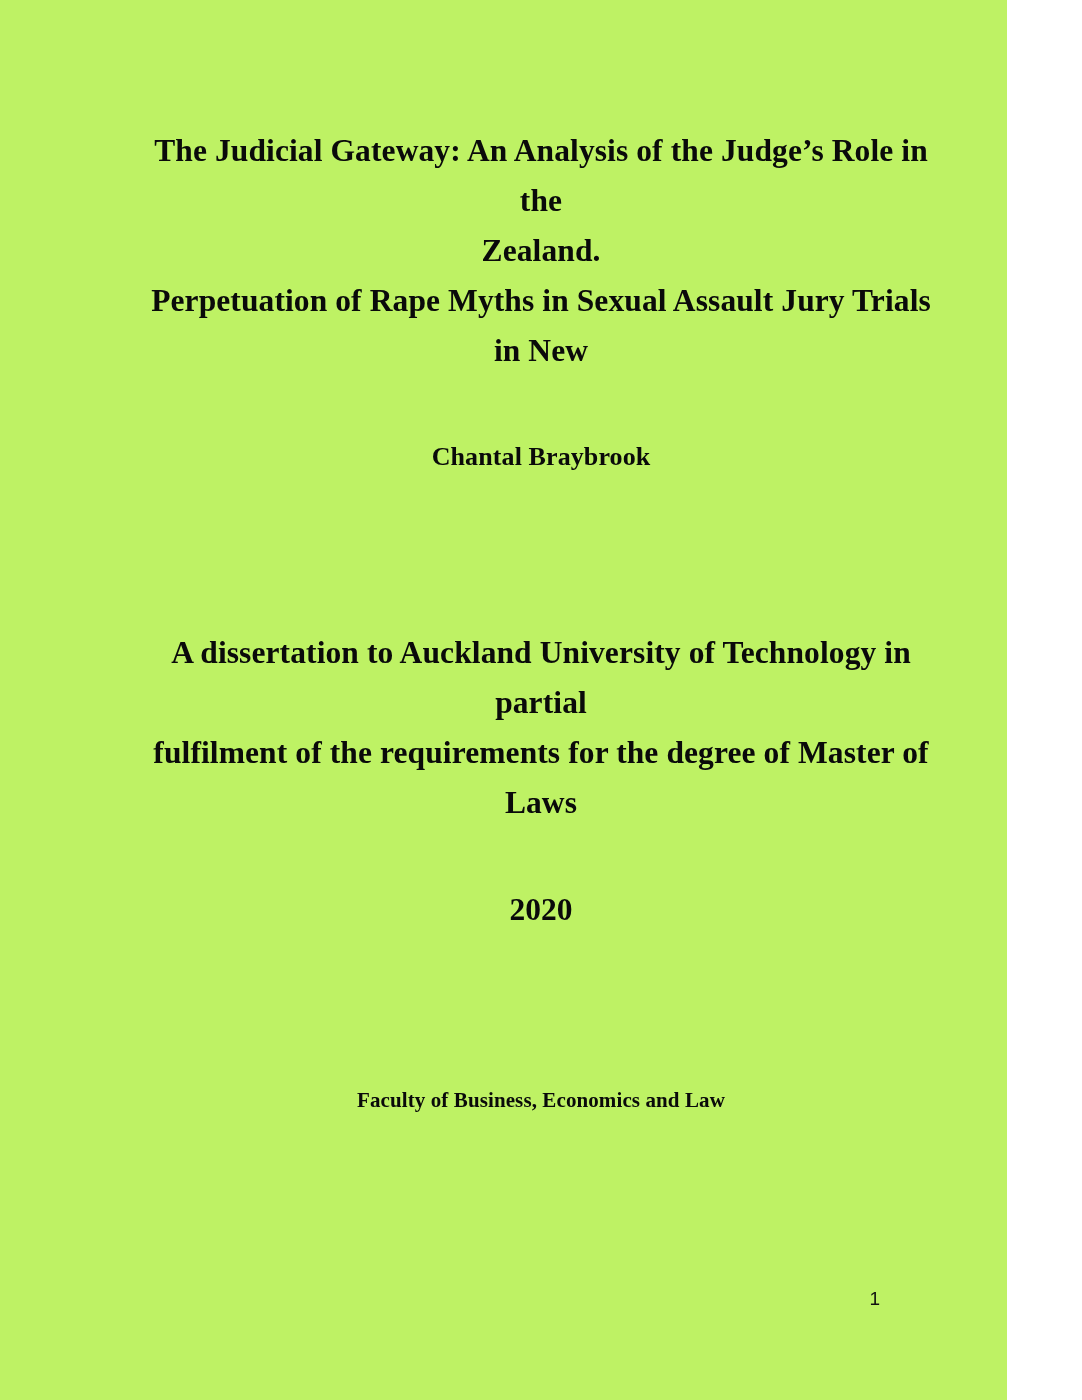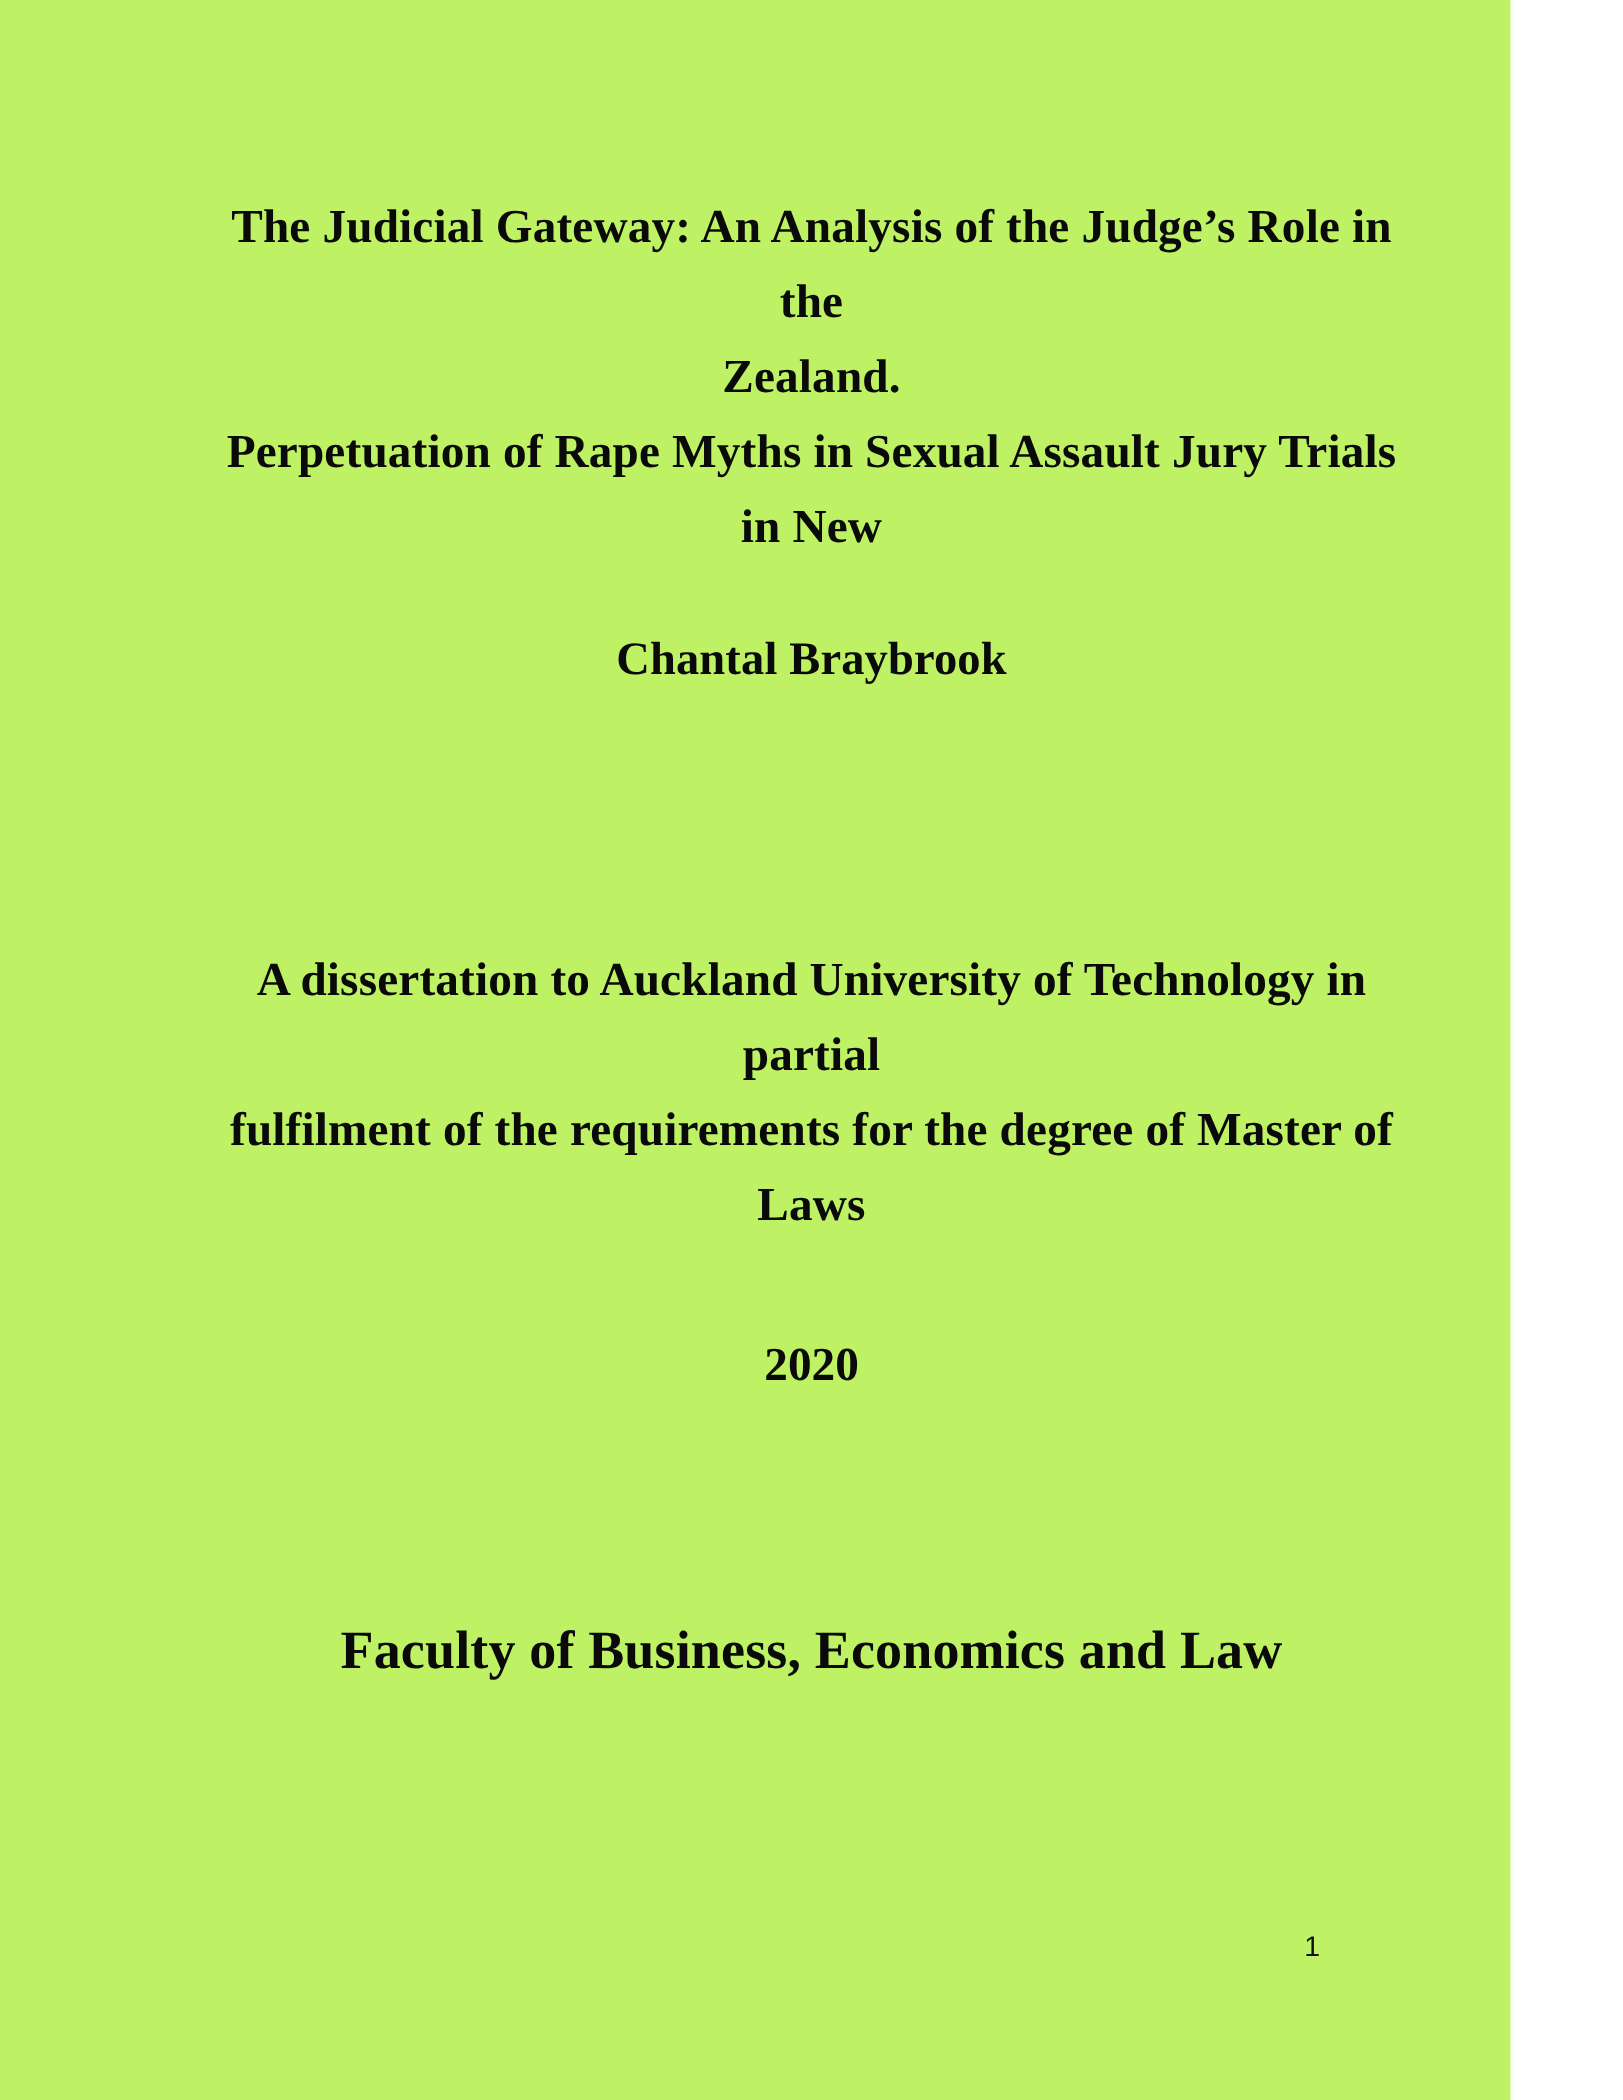--- a/index.html
+++ b/index.html
@@ -33,22 +33,22 @@
   
   .title-block {
     top: 126px;
     font-size: 31.5px;
     line-height: 50px;
     letter-spacing: 0.1px;
   }
 
   
   .author-block {
-    top: 414px;
-    font-size: 31px;
+    top: 432px;
+    font-size: 26px;
     line-height: 50px;
     letter-spacing: 0.1px;
   }
 
   
   .degree-block {
     top: 628px;
     font-size: 31.5px;
     line-height: 50px;
     letter-spacing: 0.1px;
@@ -57,21 +57,21 @@
   
   .year-block {
     top: 885px;
     font-size: 31.5px;
     line-height: 50px;
   }
 
   
   .faculty-block {
     top: 1075px;
-    font-size: 36px;
+    font-size: 21px;
     line-height: 50px;
     letter-spacing: 0.1px;
   }
 
   
   .page-number {
     position: absolute;
     top: 1288px;
     right: 127px;
     font-family: "Liberation Sans", "DejaVu Sans", sans-serif;

